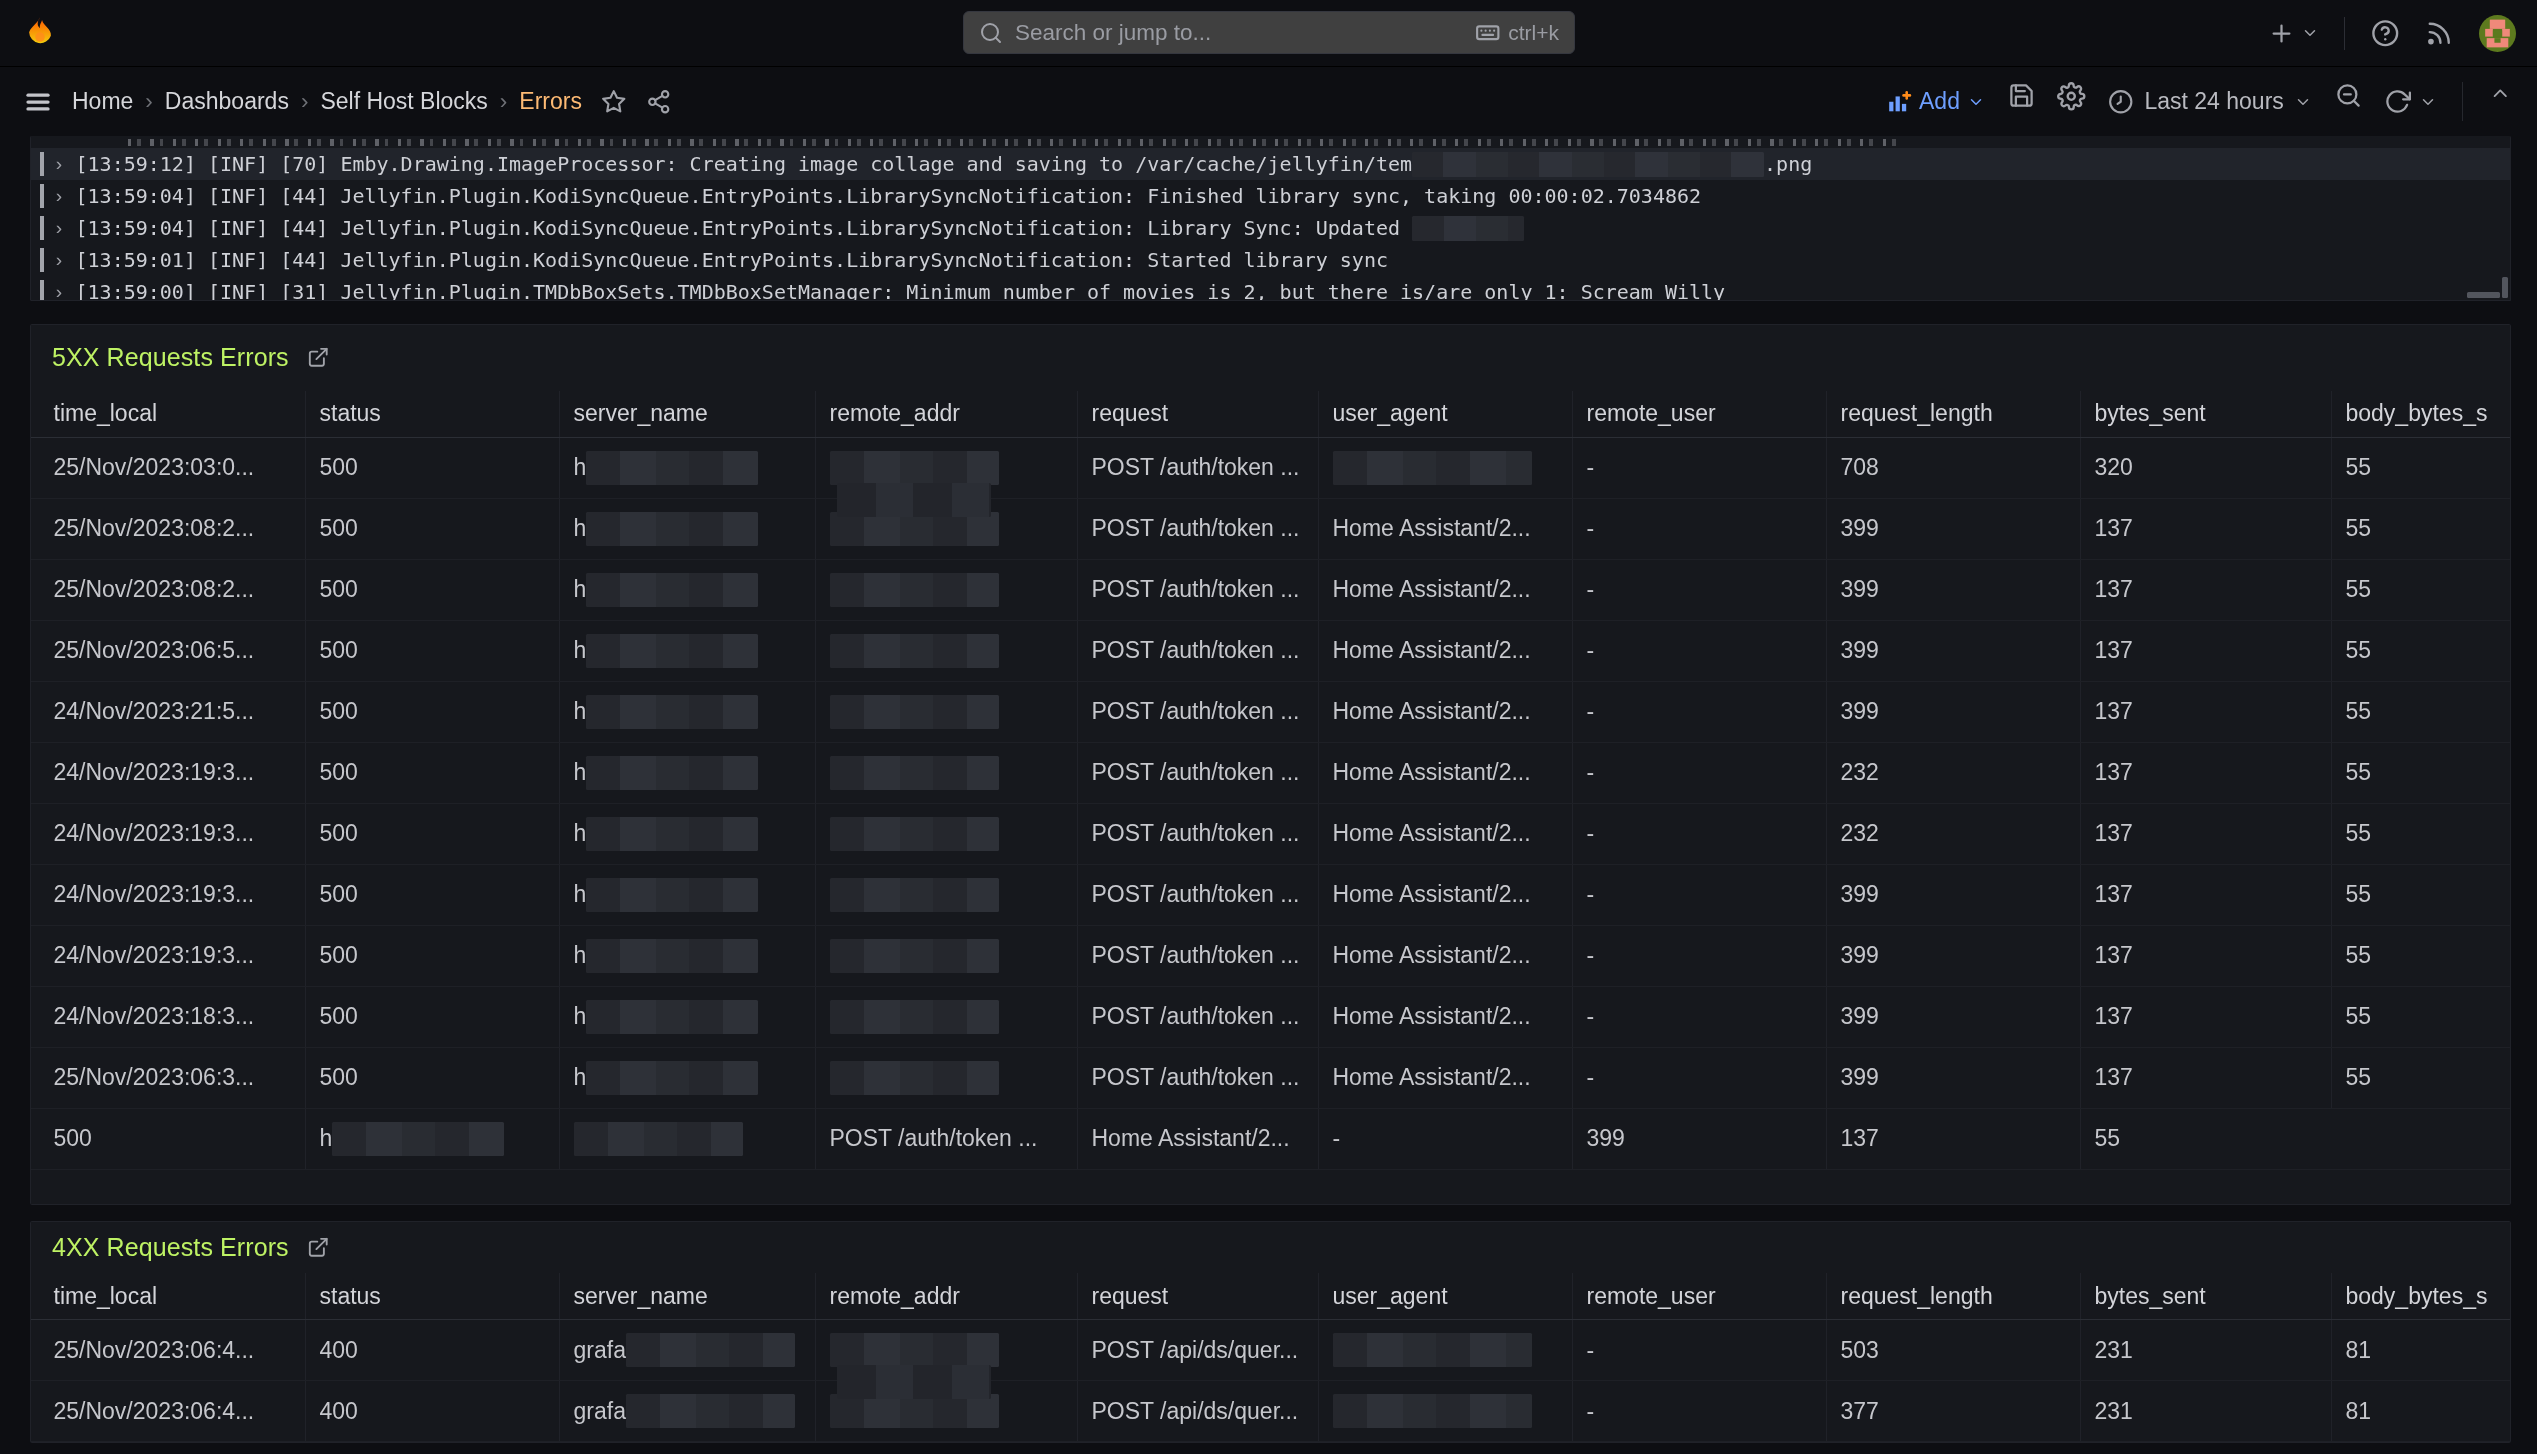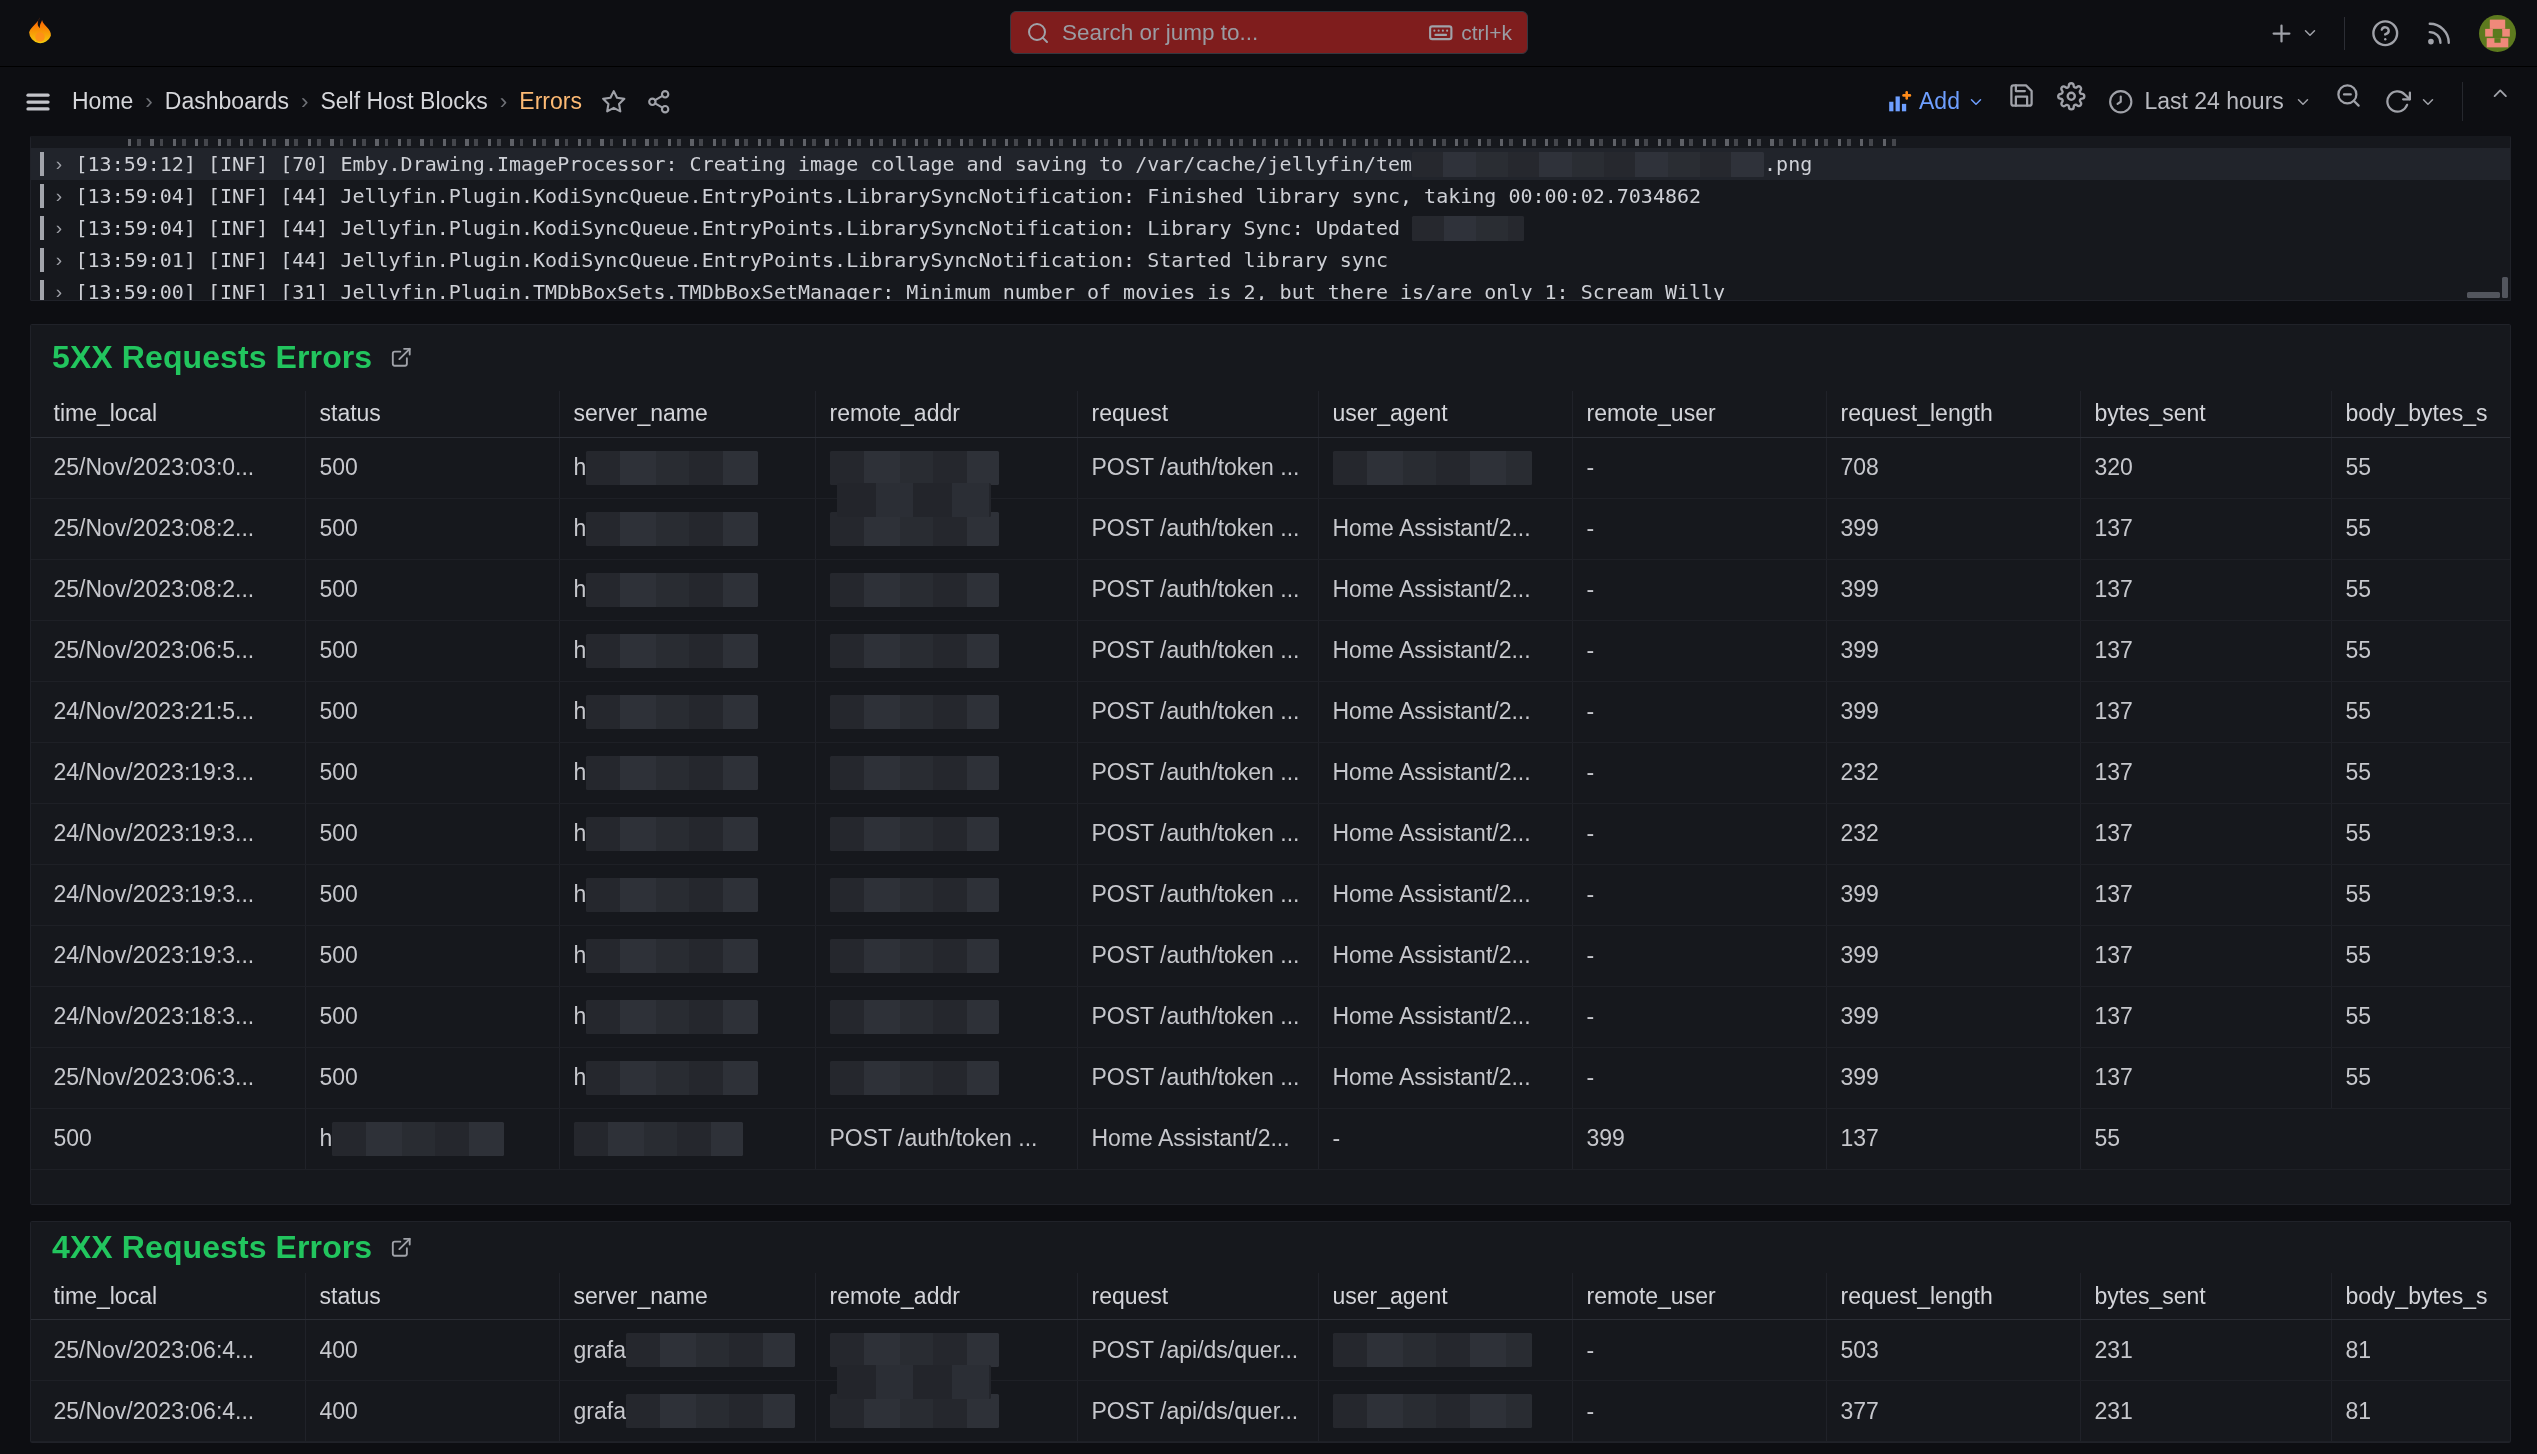--- a/index.html
+++ b/index.html
@@ -9,21 +9,21 @@
     font-family:"Liberation Sans","DejaVu Sans",sans-serif;
     color:#c6c7cc;
   }
   svg { display:block; }
   .ic { stroke:#a0a2a9; fill:none; stroke-width:2; stroke-linecap:round; stroke-linejoin:round; }
 
   
   .topnav { height:67px; display:flex; align-items:center; padding:0 22.5px; position:relative; background:#0d0e12; border-bottom:0.7px solid #000; }
   .searchbox {
     position:absolute; left:50%; top:11.2px; transform:translateX(-50%);
-    width:518px; height:43px; background:#7f1d1d; border:0.7px solid #35373f; border-radius:6px;
+    width:612px; height:43px; background:#404040; border:0.7px solid #35373f; border-radius:6px;
     display:flex; align-items:center; padding:0 15px; gap:12px;
   }
   .searchbox .ph { color:#9a9ca3; font-size:22.5px; flex:1; white-space:nowrap; }
   .shortcut { display:flex; align-items:center; gap:7.5px; color:#9a9ca3; font-size:21px; }
   .tn-right { margin-left:auto; display:flex; align-items:center; gap:25.5px; }
   .tn-divider { width:0.7px; height:33px; background:#2c2e35; }
   .avatar { width:37px; height:37px; border-radius:50%; overflow:hidden; }
   .plusgrp { display:flex; align-items:center; gap:6px; }
 
   
@@ -57,21 +57,21 @@
     background:repeating-linear-gradient(90deg,rgba(188,190,198,.55) 0 3px,transparent 3px 9px,rgba(188,190,198,.35) 9px 12.7px,transparent 12.7px 22.5px); }
   .log-corner { position:absolute; right:2.2px; bottom:2.2px; width:40px; height:25.5px; }
   .log-corner .h { position:absolute; right:7.5px; bottom:0; width:33px; height:6px; background:#52555d; border-radius:1.5px; }
   .log-corner .v { position:absolute; right:0; bottom:0; width:6px; height:21px; background:#52555d; border-radius:1.5px; }
 
   
   .tpanel { margin-top:22.5px; overflow:hidden; padding-bottom:34px; }
   .tpanel.second { margin-top:16.5px; padding-bottom:0; }
   .title-row { height:66px; display:flex; align-items:center; gap:18px; padding-left:21px; }
   .tpanel.second .title-row { height:51px; }
-  .ptitle { font-size:32px; font-weight:700; color:#22c55e; letter-spacing:0.1px; }
+  .ptitle { font-size:25px; font-weight:400; color:#bef264; letter-spacing:0.1px; }
   .grid-row { display:grid; grid-template-columns:253px 254px 256px 262px 241px 254px 254px 254px 251px 157px; padding-left:21px; }
   .thead { height:47px; border-bottom:0.7px solid #2b2e35; }
   .trow  { height:61px; border-bottom:0.7px solid #1e2026; }
   .cell { height:100%; display:flex; align-items:center; padding-left:13.5px;
     border-left:0.7px solid #202229; overflow:hidden; white-space:nowrap;
     font-size:23px; color:#c6c7cc; position:relative; }
   .cell:first-child { border-left:none; padding-left:1.5px; }
   .thead .cell { font-weight:500; color:#d3d4d9; cursor:pointer; }
   .blurblock { display:inline-block; height:34px; border-radius:1.5px; flex:none;
     background:repeating-linear-gradient(90deg,#25272d 0 34px,#2e3138 34px 70px,#292c32 70px 103px); }

